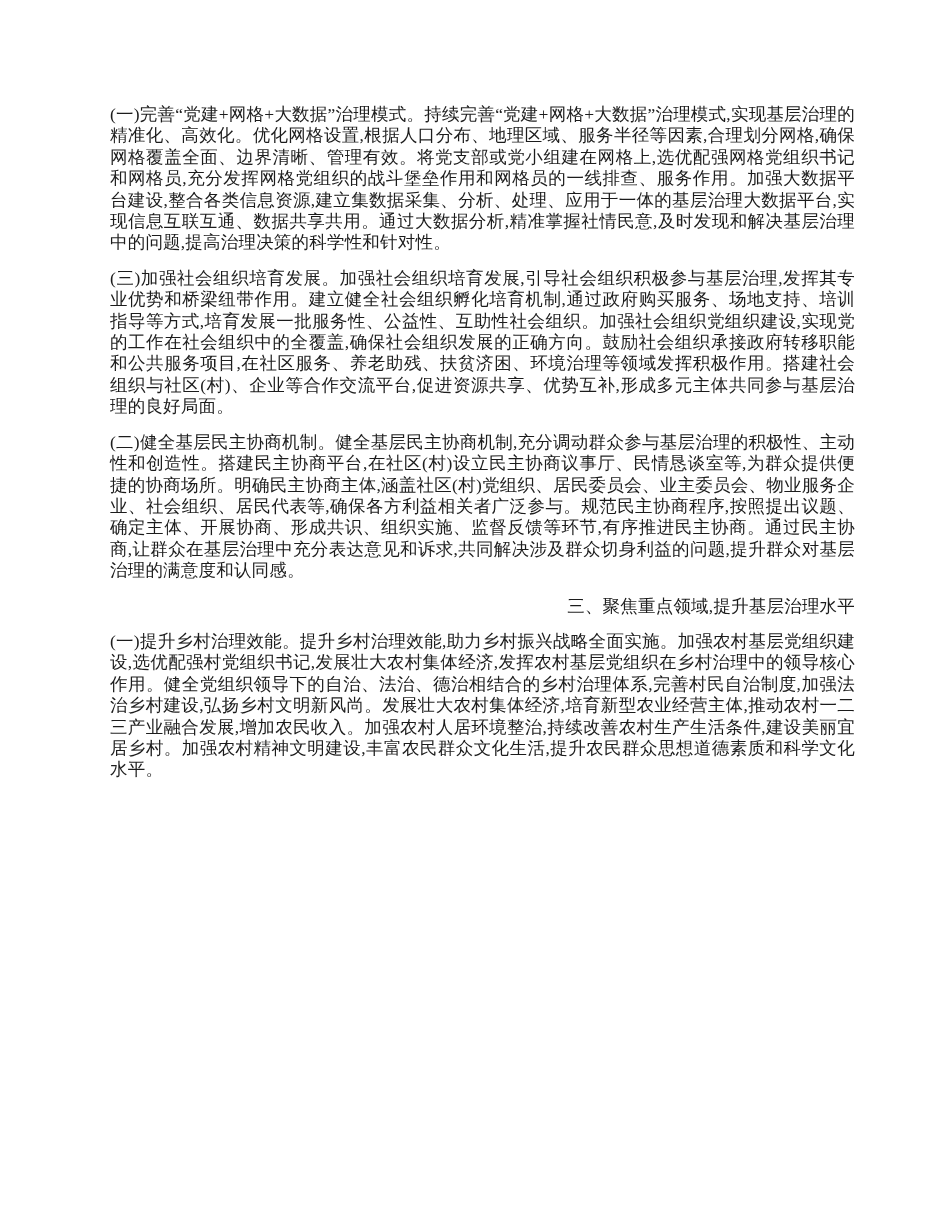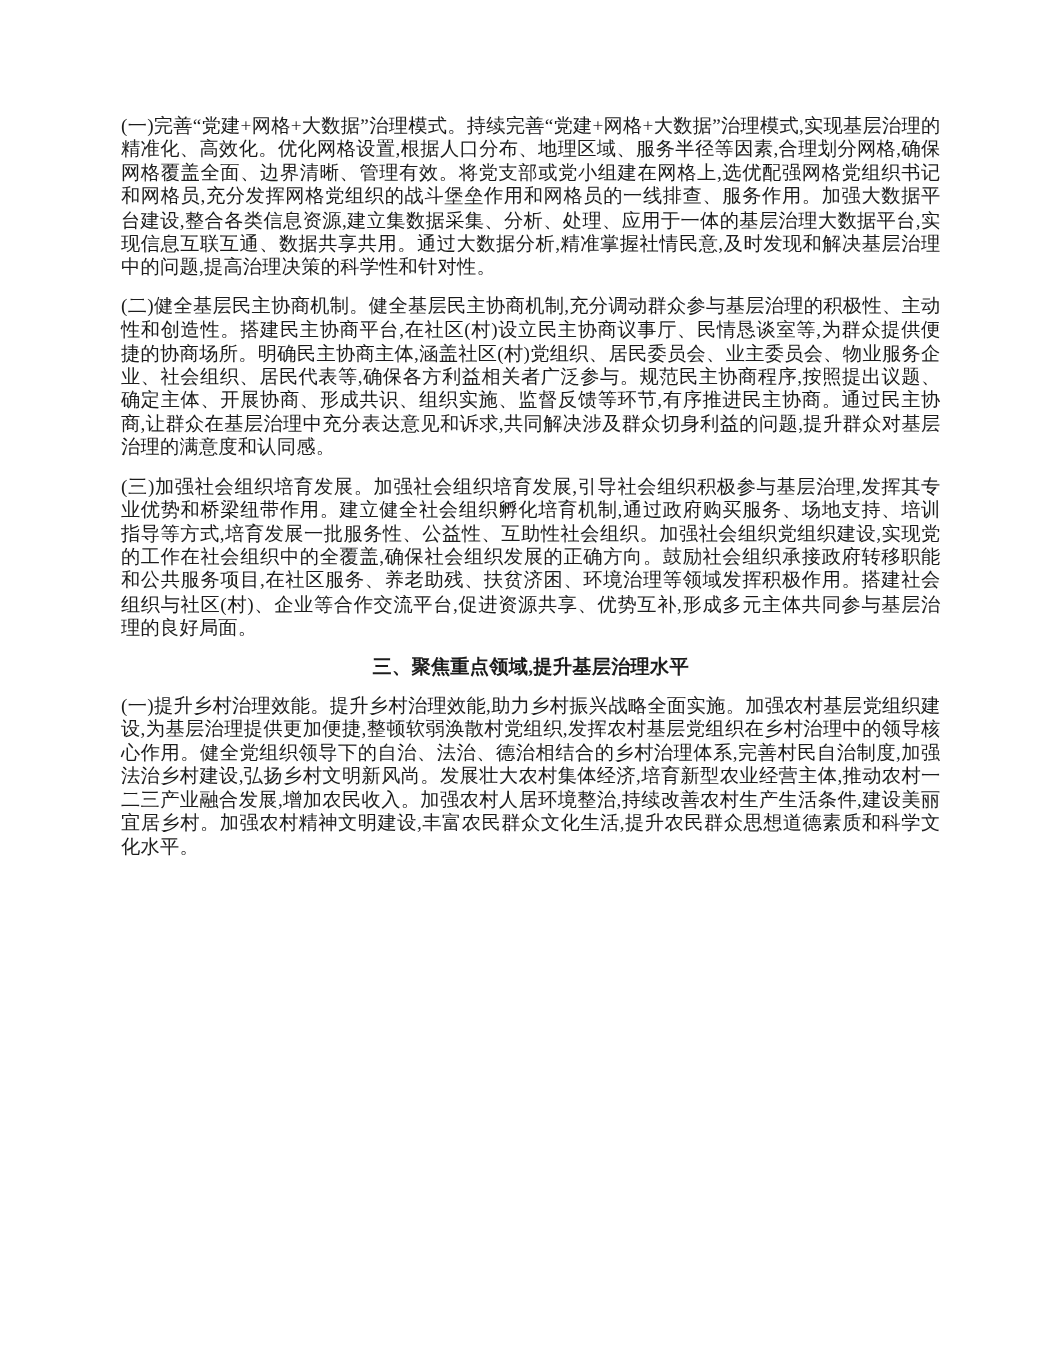--- a/index.html
+++ b/index.html
@@ -25,32 +25,32 @@
     line-height: 21.4px;
     color: #1c1c1c;
     text-align: justify;
     text-justify: inter-ideograph;
     margin: 0 0 14px 0;
     letter-spacing: 0.2px;
     word-break: break-all;
   }
   .heading {
     
-    font-weight: bold;
-    text-align: center;
+    font-weight: normal;
+    text-align: right;
   }
 </style>
 </head>
 <body>
 
 <div class="page">
   <p class="para">(一)完善“党建+网格+大数据”治理模式。持续完善“党建+网格+大数据”治理模式,实现基层治理的精准化、高效化。优化网格设置,根据人口分布、地理区域、服务半径等因素,合理划分网格,确保网格覆盖全面、边界清晰、管理有效。将党支部或党小组建在网格上,选优配强网格党组织书记和网格员,充分发挥网格党组织的战斗堡垒作用和网格员的一线排查、服务作用。加强大数据平台建设,整合各类信息资源,建立集数据采集、分析、处理、应用于一体的基层治理大数据平台,实现信息互联互通、数据共享共用。通过大数据分析,精准掌握社情民意,及时发现和解决基层治理中的问题,提高治理决策的科学性和针对性。</p>
 
+  <p class="para">(三)加强社会组织培育发展。加强社会组织培育发展,引导社会组织积极参与基层治理,发挥其专业优势和桥梁纽带作用。建立健全社会组织孵化培育机制,通过政府购买服务、场地支持、培训指导等方式,培育发展一批服务性、公益性、互助性社会组织。加强社会组织党组织建设,实现党的工作在社会组织中的全覆盖,确保社会组织发展的正确方向。鼓励社会组织承接政府转移职能和公共服务项目,在社区服务、养老助残、扶贫济困、环境治理等领域发挥积极作用。搭建社会组织与社区(村)、企业等合作交流平台,促进资源共享、优势互补,形成多元主体共同参与基层治理的良好局面。</p>
+
   <p class="para">(二)健全基层民主协商机制。健全基层民主协商机制,充分调动群众参与基层治理的积极性、主动性和创造性。搭建民主协商平台,在社区(村)设立民主协商议事厅、民情恳谈室等,为群众提供便捷的协商场所。明确民主协商主体,涵盖社区(村)党组织、居民委员会、业主委员会、物业服务企业、社会组织、居民代表等,确保各方利益相关者广泛参与。规范民主协商程序,按照提出议题、确定主体、开展协商、形成共识、组织实施、监督反馈等环节,有序推进民主协商。通过民主协商,让群众在基层治理中充分表达意见和诉求,共同解决涉及群众切身利益的问题,提升群众对基层治理的满意度和认同感。</p>
-
-  <p class="para">(三)加强社会组织培育发展。加强社会组织培育发展,引导社会组织积极参与基层治理,发挥其专业优势和桥梁纽带作用。建立健全社会组织孵化培育机制,通过政府购买服务、场地支持、培训指导等方式,培育发展一批服务性、公益性、互助性社会组织。加强社会组织党组织建设,实现党的工作在社会组织中的全覆盖,确保社会组织发展的正确方向。鼓励社会组织承接政府转移职能和公共服务项目,在社区服务、养老助残、扶贫济困、环境治理等领域发挥积极作用。搭建社会组织与社区(村)、企业等合作交流平台,促进资源共享、优势互补,形成多元主体共同参与基层治理的良好局面。</p>
 
 
   <p class="para heading">三、聚焦重点领域,提升基层治理水平</p>
 
 
-  <p class="para">(一)提升乡村治理效能。提升乡村治理效能,助力乡村振兴战略全面实施。加强农村基层党组织建设,为基层治理提供更加便捷,整顿软弱涣散村党组织,发挥农村基层党组织在乡村治理中的领导核心作用。健全党组织领导下的自治、法治、德治相结合的乡村治理体系,完善村民自治制度,加强法治乡村建设,弘扬乡村文明新风尚。发展壮大农村集体经济,培育新型农业经营主体,推动农村一二三产业融合发展,增加农民收入。加强农村人居环境整治,持续改善农村生产生活条件,建设美丽宜居乡村。加强农村精神文明建设,丰富农民群众文化生活,提升农民群众思想道德素质和科学文化水平。</p>
+  <p class="para">(一)提升乡村治理效能。提升乡村治理效能,助力乡村振兴战略全面实施。加强农村基层党组织建设,选优配强村党组织书记,发展壮大农村集体经济,发挥农村基层党组织在乡村治理中的领导核心作用。健全党组织领导下的自治、法治、德治相结合的乡村治理体系,完善村民自治制度,加强法治乡村建设,弘扬乡村文明新风尚。发展壮大农村集体经济,培育新型农业经营主体,推动农村一二三产业融合发展,增加农民收入。加强农村人居环境整治,持续改善农村生产生活条件,建设美丽宜居乡村。加强农村精神文明建设,丰富农民群众文化生活,提升农民群众思想道德素质和科学文化水平。</p>
 </div>
 
 </body></html>

